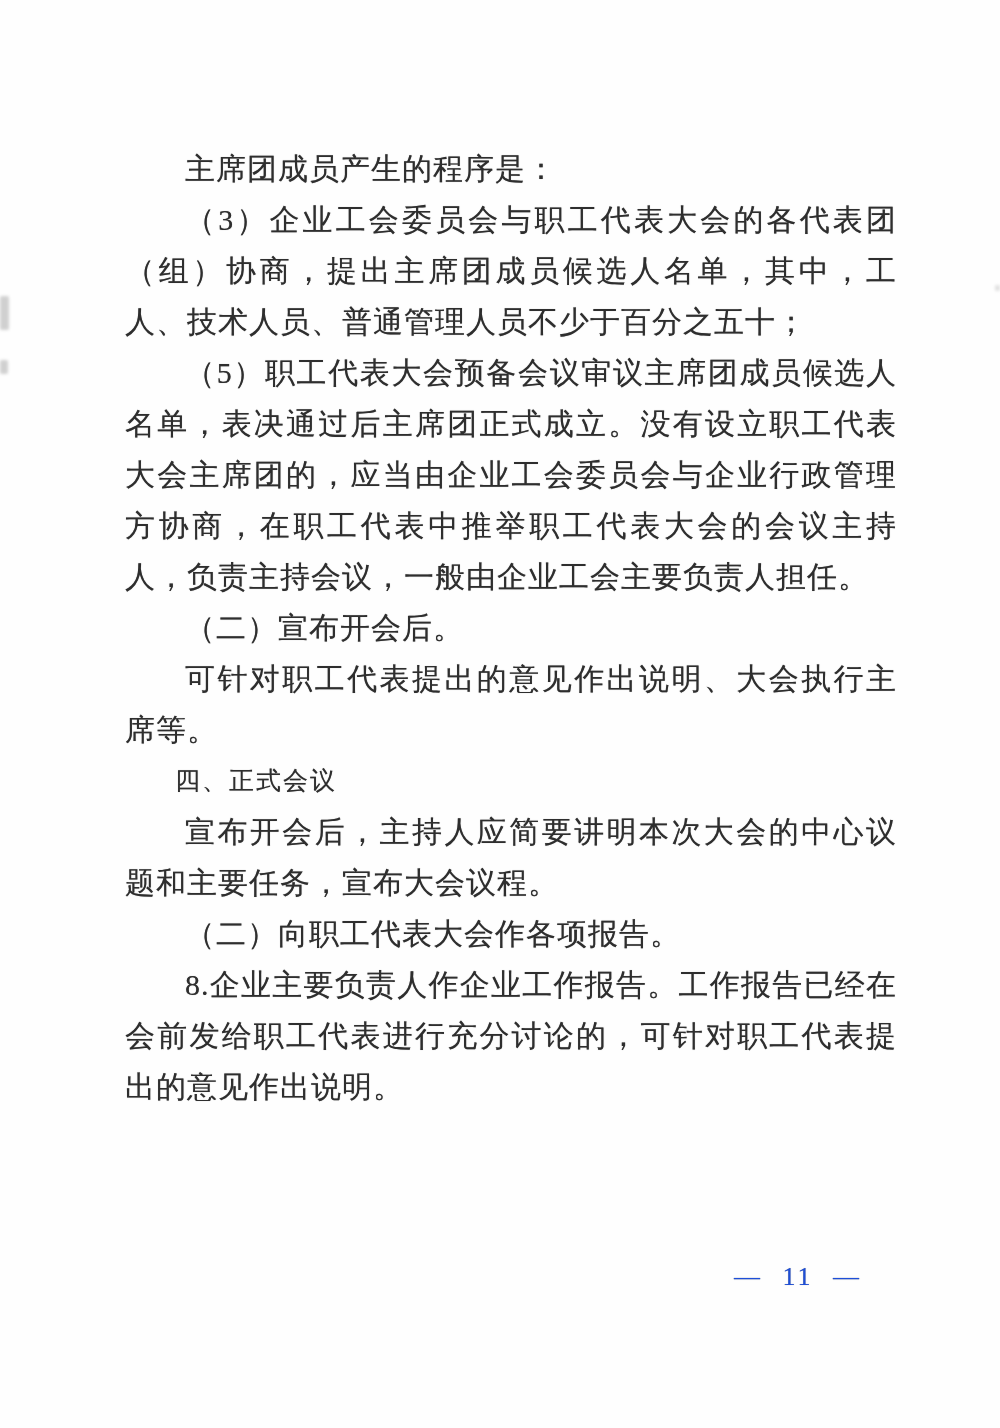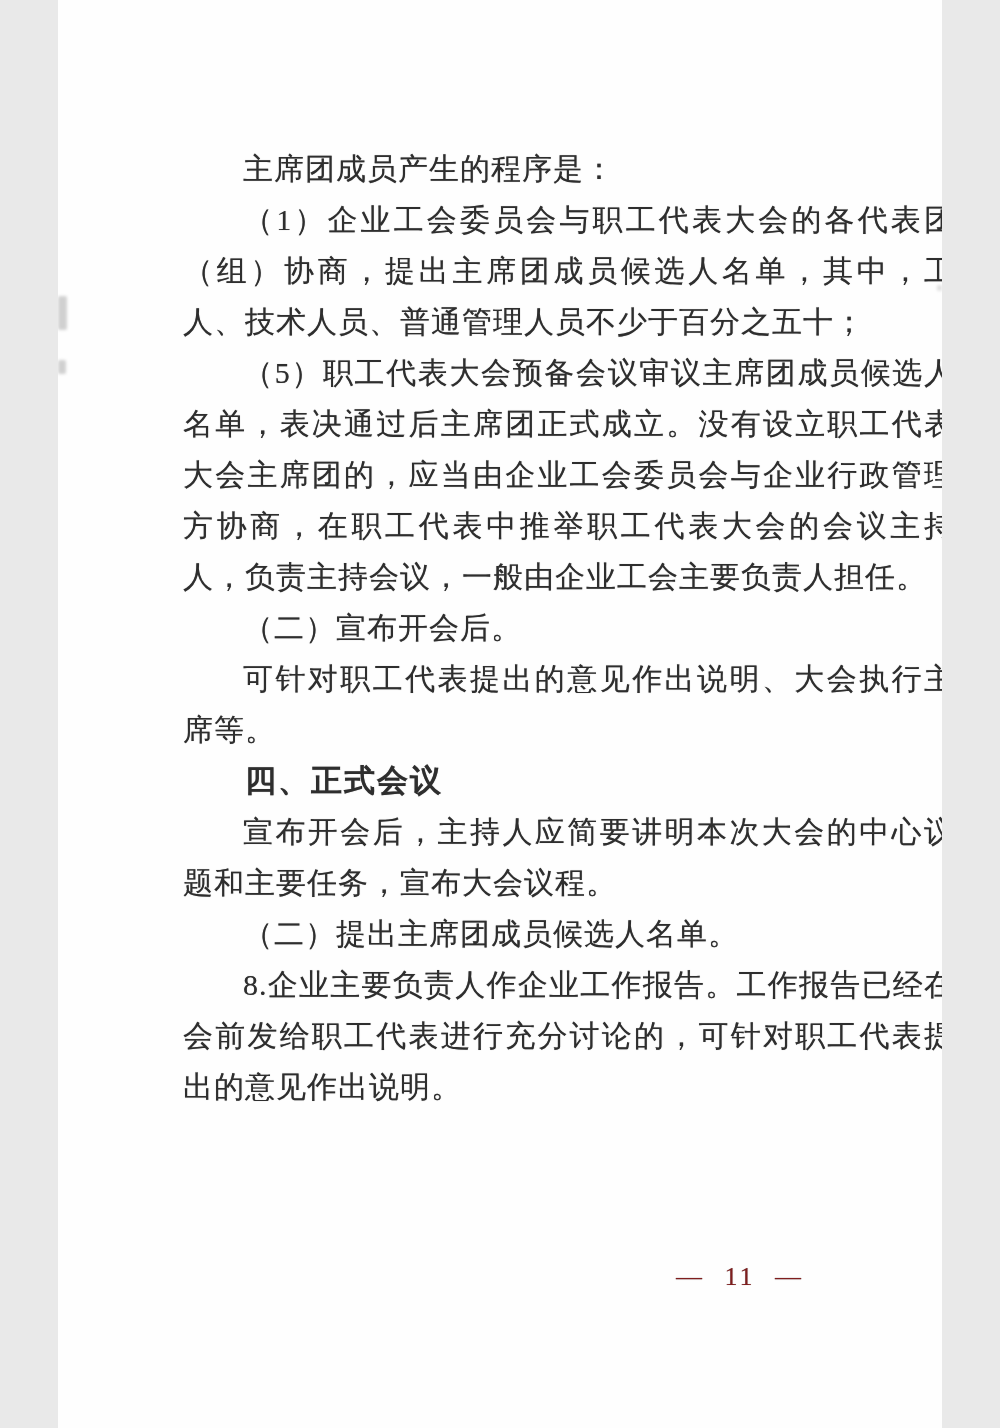--- a/index.html
+++ b/index.html
@@ -2,21 +2,21 @@
 <html><head>
 <meta charset="utf-8">
 <style>
   html, body {
     margin: 0;
     padding: 0;
     background: #e9e9e9;
   }
   .page {
     position: relative;
-    width: 884px;
+    width: 1000px;
     height: 1428px;
     margin: 0 auto;
     background: #fefefe;
     overflow: hidden;
     font-family: "Liberation Serif", "DejaVu Serif", serif;
     color: #2e2e2e;
   }
   
   .artifact {
     position: absolute;
@@ -41,51 +41,51 @@
     line-height: 51px;
     letter-spacing: 1px;
     text-align: justify;
     text-justify: inter-ideograph;
     text-indent: 2em;
     
     text-shadow: 0 0 0.7px rgba(46,46,46,0.6);
   }
   .para.heading {
     font-family: "Liberation Sans", "DejaVu Sans", sans-serif;
-    font-weight: 700;
-    font-size: 31px;
+    font-weight: 400;
+    font-size: 25px;
     letter-spacing: 2px;
   }
   .footer {
     position: absolute;
     top: 1262px;
     right: 138px;
     font-size: 26px;
     line-height: 30px;
     letter-spacing: 3px;
     word-spacing: 10px;
-    color: #7f1d1d;
+    color: #1d4ed8;
     text-shadow: 0 0 0.7px rgba(46,46,46,0.55);
     text-align: right;
   }
 </style>
 </head>
 <body>
 
 <div class="page">
   <div class="artifact a1"></div>
   <div class="artifact a2"></div>
   <div class="artifact a3"></div>
 
   <main class="text-block">
     <p class="para">主席团成员产生的程序是：</p>
-    <p class="para">（1）企业工会委员会与职工代表大会的各代表团（组）协商，提出主席团成员候选人名单，其中，工人、技术人员、普通管理人员不少于百分之五十；</p>
+    <p class="para">（3）企业工会委员会与职工代表大会的各代表团（组）协商，提出主席团成员候选人名单，其中，工人、技术人员、普通管理人员不少于百分之五十；</p>
     <p class="para">（5）职工代表大会预备会议审议主席团成员候选人名单，表决通过后主席团正式成立。没有设立职工代表大会主席团的，应当由企业工会委员会与企业行政管理方协商，在职工代表中推举职工代表大会的会议主持人，负责主持会议，一般由企业工会主要负责人担任。</p>
     <p class="para">（二）宣布开会后。</p>
     <p class="para">可针对职工代表提出的意见作出说明、大会执行主席等。</p>
     <p class="para heading">四、正式会议</p>
     <p class="para">宣布开会后，主持人应简要讲明本次大会的中心议题和主要任务，宣布大会议程。</p>
-    <p class="para">（二）提出主席团成员候选人名单。</p>
+    <p class="para">（二）向职工代表大会作各项报告。</p>
     <p class="para">8.企业主要负责人作企业工作报告。工作报告已经在会前发给职工代表进行充分讨论的，可针对职工代表提出的意见作出说明。</p>
   </main>
 
   <div class="footer">— 11 —</div>
 </div>
 
 </body></html>

